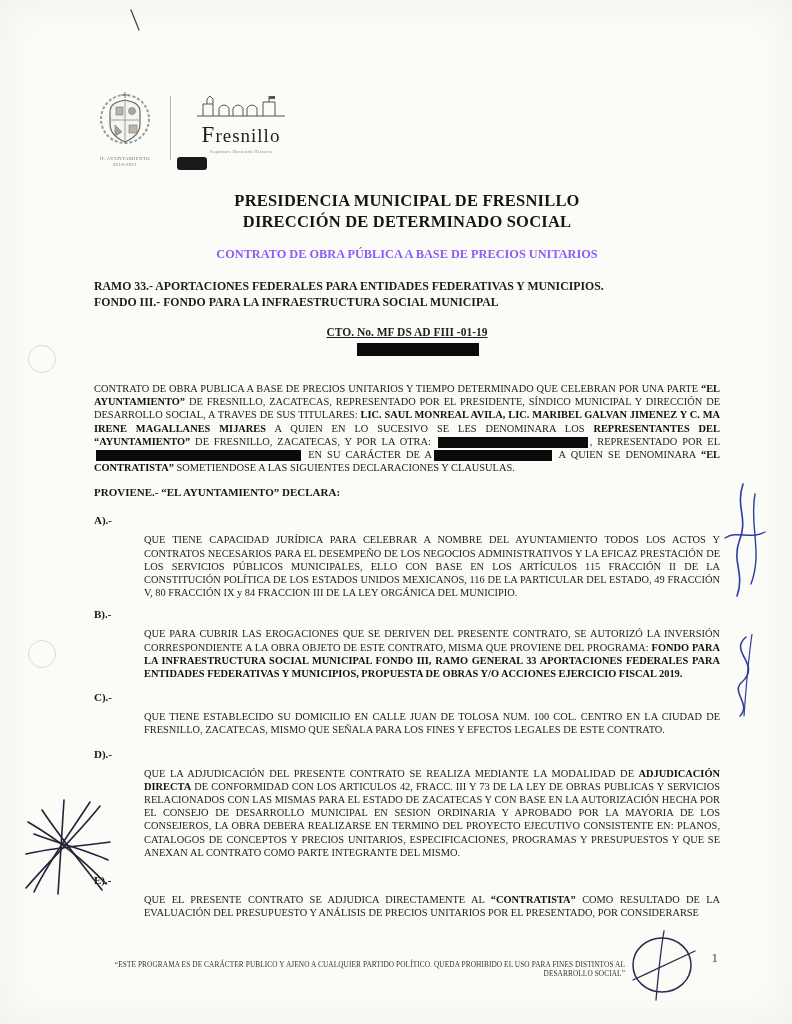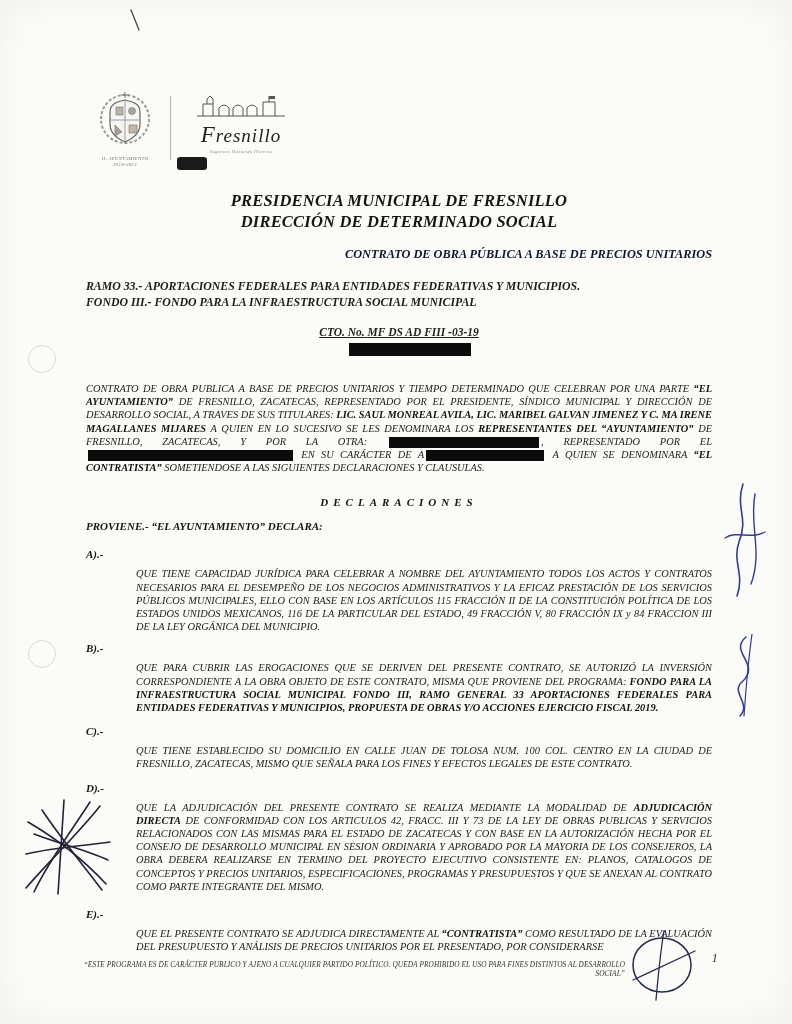--- a/index.html
+++ b/index.html
@@ -2,36 +2,35 @@
 <html><head>
 <meta charset="utf-8">
 <style>
   html,body{margin:0;padding:0;background:#ffffff;}
   .page{
     position:relative;width:792px;height:1024px;overflow:hidden;
     background:#fbfbf8;
     font-family:"Liberation Serif","DejaVu Serif",serif;
     color:#1f1f1f;
     box-shadow:inset 0 0 40px rgba(0,0,0,0.05);
-    font-style:italic;
   }
   
   .logos{position:absolute;top:92px;left:90px;display:flex;align-items:flex-start;}
   .crest{width:70px;text-align:center;}
   .crest-cap{font-size:5px;color:#777;line-height:6px;margin-top:2px;letter-spacing:.3px;}
   .logo-divider{width:1px;height:64px;background:#b5b5b5;margin:4px 10px 0 10px;}
   .fresnillo{width:120px;text-align:center;position:relative;}
   .fres-word{font-size:19px;letter-spacing:1px;color:#222;font-weight:normal;margin-top:0;}
   .fres-word::first-letter{font-size:23px;}
   .fres-tag{font-size:4.5px;color:#888;letter-spacing:.4px;margin-top:1px;}
   .fres-badge{position:absolute;left:-4px;bottom:-16px;width:30px;height:13px;background:#1a1a1a;border-radius:3px;}
   
-  .doc{position:absolute;left:86px;width:626px;top:190px;}
+  .doc{position:absolute;left:94px;width:626px;top:190px;}
   .h1{font-size:16.5px;font-weight:bold;text-align:center;line-height:21px;letter-spacing:.2px;color:#151515;}
-  .subtitle{font-size:12.3px;font-weight:bold;text-align:right;margin-top:15px;color:#0f172a;}
+  .subtitle{font-size:12.3px;font-weight:bold;text-align:center;margin-top:15px;color:#8b5cf6;}
   .program{margin-top:17px;font-size:11.8px;font-weight:bold;line-height:15.5px;color:#1b1b1b;}
   .cto{margin-top:16px;text-align:center;font-size:11.5px;font-weight:bold;}
   .cto .u{text-decoration:underline;}
   .cto-bar{margin:5px auto 0 auto;width:122px;height:13px;background:#0b0b0b;transform:translateX(11px);}
   .para{font-size:10.4px;line-height:13.2px;text-align:justify;color:#222;}
   .intro{margin-top:26px;}
   .decl-title{margin-top:22px;text-align:center;font-weight:bold;font-size:11px;letter-spacing:5px;color:#151515;}
   .primera{margin-top:12px;font-weight:bold;font-size:11px;color:#151515;}
   .clause{margin-top:16px;}
   .clause .label{font-weight:bold;font-size:11px;color:#151515;}
@@ -103,28 +102,27 @@
     <div class="subtitle">CONTRATO DE OBRA PÚBLICA A BASE DE PRECIOS UNITARIOS</div>
 
     <div class="program">
       <div>RAMO 33.- APORTACIONES FEDERALES PARA ENTIDADES FEDERATIVAS Y MUNICIPIOS.</div>
       <div>FONDO III.- FONDO PARA LA INFRAESTRUCTURA SOCIAL MUNICIPAL</div>
     </div>
 
     <div class="cto">
       <span class="u">
         <span>CTO. No.</span>
-        <span>MF DS AD FIII -03-19</span>
+        <span>MF DS AD FIII -01-19</span>
       </span>
     </div>
     <div class="cto-bar"></div>
 
     <div class="para intro"><span>CONTRATO DE OBRA PUBLICA A BASE DE PRECIOS UNITARIOS Y TIEMPO DETERMINADO QUE CELEBRAN POR UNA PARTE </span><span class="b">“EL AYUNTAMIENTO”</span><span> DE FRESNILLO, ZACATECAS, REPRESENTADO POR EL PRESIDENTE, SÍNDICO MUNICIPAL Y DIRECCIÓN DE DESARROLLO SOCIAL, A TRAVES DE SUS TITULARES: </span><span class="b">LIC. SAUL MONREAL AVILA, LIC. MARIBEL GALVAN JIMENEZ Y C. MA IRENE MAGALLANES MIJARES</span><span> A QUIEN EN LO SUCESIVO SE LES DENOMINARA LOS </span><span class="b">REPRESENTANTES DEL “AYUNTAMIENTO”</span><span> DE FRESNILLO, ZACATECAS, Y POR LA OTRA: </span><span class="redact" style="width: 150px;"></span><span>, REPRESENTADO POR EL </span><span class="redact" style="width: 205px;"></span><span> EN SU CARÁCTER DE A</span><span class="redact" style="width: 118px;"></span><span> A QUIEN SE DENOMINARA </span><span class="b">“EL CONTRATISTA”</span><span> SOMETIENDOSE A LAS SIGUIENTES DECLARACIONES Y CLAUSULAS.</span></div>
 
-    <div class="decl-title">DECLARACIONES</div>
     <div class="primera">PROVIENE.- “EL AYUNTAMIENTO” DECLARA:</div>
 
     <div class="clause a-cl">
       <div class="label">A).-</div>
       <div class="para text"><span>QUE TIENE CAPACIDAD JURÍDICA PARA CELEBRAR A NOMBRE DEL AYUNTAMIENTO TODOS LOS ACTOS Y CONTRATOS NECESARIOS PARA EL DESEMPEÑO DE LOS NEGOCIOS ADMINISTRATIVOS Y LA EFICAZ PRESTACIÓN DE LOS SERVICIOS PÚBLICOS MUNICIPALES, ELLO CON BASE EN LOS ARTÍCULOS 115 FRACCIÓN II DE LA CONSTITUCIÓN POLÍTICA DE LOS ESTADOS UNIDOS MEXICANOS, 116 DE LA PARTICULAR DEL ESTADO, 49 FRACCIÓN V, 80 FRACCIÓN IX y 84 FRACCION III DE LA LEY ORGÁNICA DEL MUNICIPIO.</span></div>
     </div>
 
     <div class="clause b-cl">
       <div class="label">B).-</div>
       <div class="para text"><span>QUE PARA CUBRIR LAS EROGACIONES QUE SE DERIVEN DEL PRESENTE CONTRATO, SE AUTORIZÓ LA INVERSIÓN CORRESPONDIENTE A LA OBRA OBJETO DE ESTE CONTRATO, MISMA QUE PROVIENE DEL PROGRAMA: </span><span class="b">FONDO PARA LA INFRAESTRUCTURA SOCIAL MUNICIPAL FONDO III, RAMO GENERAL 33 APORTACIONES FEDERALES PARA ENTIDADES FEDERATIVAS Y MUNICIPIOS, PROPUESTA DE OBRAS Y/O ACCIONES EJERCICIO FISCAL 2019.</span></div>

